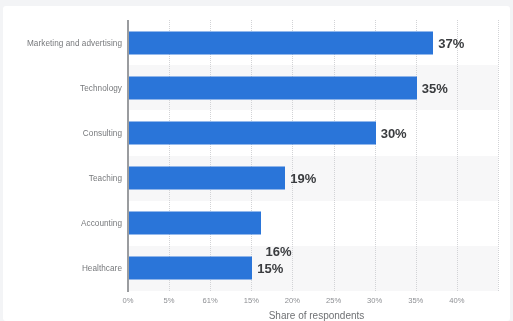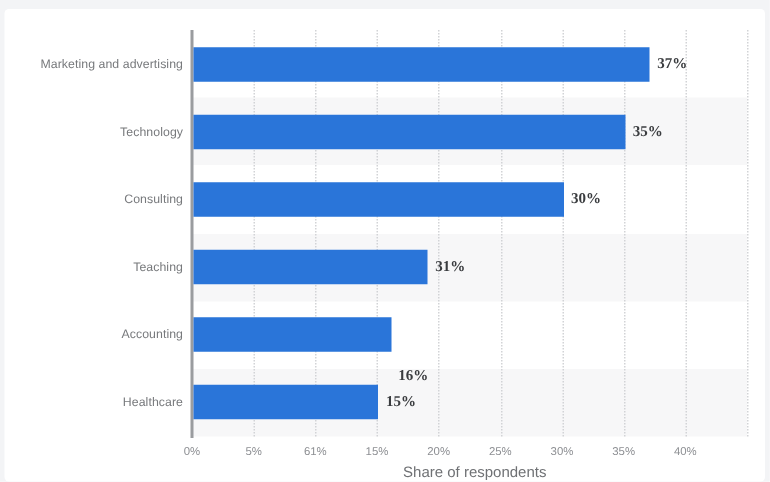--- a/index.html
+++ b/index.html
@@ -91,25 +91,24 @@
     left: 126px;
     top: 50%;
     transform: translateY(-50%);
     height: 23px;
     background: #2a75d9;
   }
   .bar-value {
     position: absolute;
     top: 50%;
     transform: translateY(-50%);
-    font-size: 10px;
+    font-size: 13px;
     font-weight: bold;
     color: #3a3c3f;
     white-space: nowrap;
-    font-family: Liberation Serif, serif;
   }
 
   
   .xtick {
     position: absolute;
     top: 290px;
     transform: translateX(-50%);
     font-size: 7.6px;
     color: #8d8f93;
     white-space: nowrap;
@@ -168,21 +167,21 @@
           <div class="bar-value" style="left: 418.778px; color: rgb(58, 60, 63);">35%</div>
         </div>
         <div class="row" style="top: 104.333px; height: 45.1667px;">
           <div class="cat-label">Consulting</div>
           <div class="bar" style="width: 246.667px; background: rgb(42, 117, 217);"></div>
           <div class="bar-value" style="left: 377.667px; color: rgb(58, 60, 63);">30%</div>
         </div>
         <div class="row" style="top: 149.5px; height: 45.1667px;">
           <div class="cat-label">Teaching</div>
           <div class="bar" style="width: 156.222px; background: rgb(42, 117, 217);"></div>
-          <div class="bar-value" style="left: 287.222px; color: rgb(58, 60, 63);">31%</div>
+          <div class="bar-value" style="left: 287.222px; color: rgb(58, 60, 63);">19%</div>
         </div>
         <div class="row" style="top: 194.667px; height: 45.1667px;">
           <div class="cat-label">Accounting</div>
           <div class="bar" style="width: 131.556px; background: rgb(42, 117, 217);"></div>
           <div class="bar-value" style="left: 262.556px; color: rgb(58, 60, 63); margin-top: 28px;">16%</div>
         </div>
         <div class="row" style="top: 239.833px; height: 45.1667px;">
           <div class="cat-label">Healthcare</div>
           <div class="bar" style="width: 123.333px; background: rgb(42, 117, 217);"></div>
           <div class="bar-value" style="left: 254.333px; color: rgb(58, 60, 63);">15%</div>

